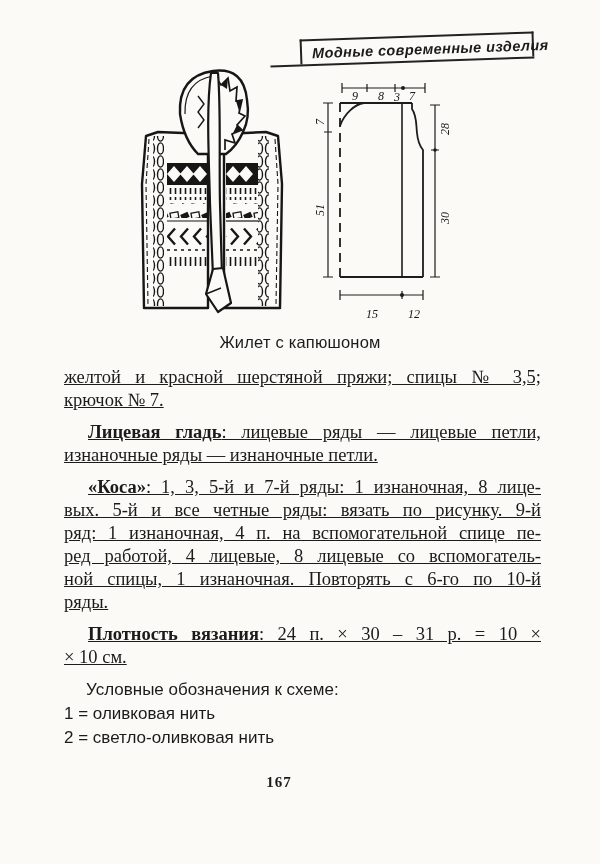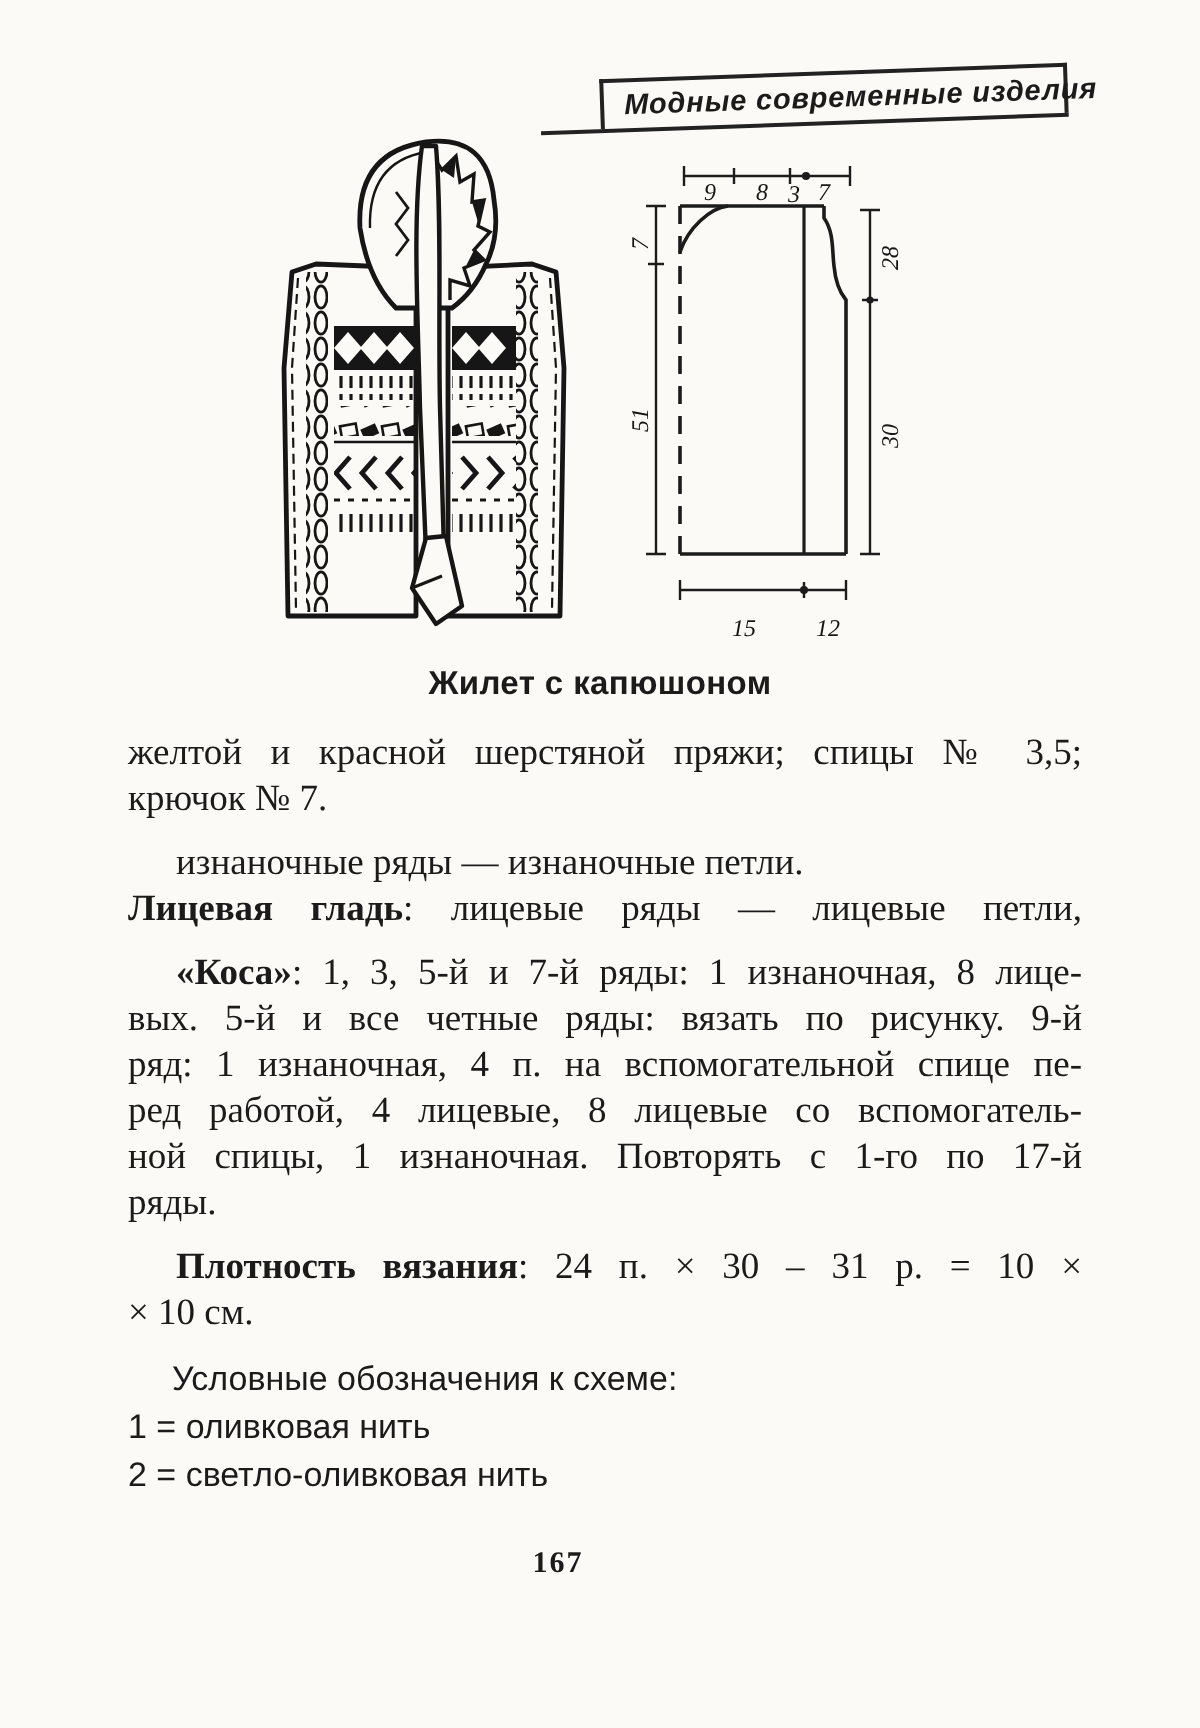--- a/index.html
+++ b/index.html
@@ -26,30 +26,30 @@
   .vest-svg{position:absolute;left:138px;top:64px;}
   .schem-svg{position:absolute;left:322px;top:78px;overflow:visible;}
   .dimtxt{
     font-family:"Liberation Serif",serif;font-style:italic;
     font-size:12px;fill:#161616;
   }
   .caption{
     position:absolute;top:333px;left:0;width:600px;
     text-align:center;
     font-family:"Liberation Sans",sans-serif;
-    font-weight:bold;font-size:16.5px;letter-spacing:.2px;
+    font-weight:normal;font-size:16.5px;letter-spacing:.2px;
   }
   
   .text-col{
     position:absolute;top:366px;left:64px;width:477px;
     font-size:18.5px;line-height:23px;
   }
   .para{margin:0 0 9px 0;}
   .para.indent .line:first-child{text-indent:24px;}
-  .line{white-space:normal;}
+  .line{white-space:normal;text-decoration:underline;}
   .line.j{text-align:justify;text-align-last:justify;}
   .para b{font-weight:bold;}
   .legend{
     font-family:"Liberation Sans",sans-serif;
     font-size:17px;line-height:24px;margin-top:1px;
   }
   .legend-title{text-indent:22px;}
   .pagenum{
     position:absolute;top:774px;left:0;width:558px;
     text-align:center;font-weight:bold;font-size:15px;
@@ -177,29 +177,29 @@
   <div class="caption">Жилет с капюшоном</div>
 </div>
 
 <div class="text-col">
   <div>
       <div class="para">
         <div class="line j"><span>желтой и красной шерстяной пряжи; спицы № 3,5;</span></div>
         <div class="line"><span>крючок № 7.</span></div>
       </div>
       <div class="para indent">
+        <div class="line j"><b>Лицевая гладь</b><span>: лицевые ряды — лицевые петли,</span></div>
         <div class="line"><span>изнаночные ряды — изнаночные петли.</span></div>
-        <div class="line j"><b>Лицевая гладь</b><span>: лицевые ряды — лицевые петли,</span></div>
       </div>
       <div class="para indent">
         <div class="line j"><b>«Коса»</b><span>: 1, 3, 5-й и 7-й ряды: 1 изнаночная, 8 лице-</span></div>
         <div class="line j"><span>вых. 5-й и все четные ряды: вязать по рисунку. 9-й</span></div>
         <div class="line j"><span>ряд: 1 изнаночная, 4 п. на вспомогательной спице пе-</span></div>
         <div class="line j"><span>ред работой, 4 лицевые, 8 лицевые со вспомогатель-</span></div>
-        <div class="line j"><span>ной спицы, 1 изнаночная. Повторять с 1-го по 17-й</span></div>
+        <div class="line j"><span>ной спицы, 1 изнаночная. Повторять с 6-го по 10-й</span></div>
         <div class="line"><span>ряды.</span></div>
       </div>
       <div class="para indent">
         <div class="line j"><b>Плотность вязания</b><span>: 24 п. × 30 – 31 р. = 10 ×</span></div>
         <div class="line"><span>× 10 см.</span></div>
       </div>
     </div>
   <div class="legend">
     <div class="legend-title">Условные обозначения к схеме:</div>
     <div>

